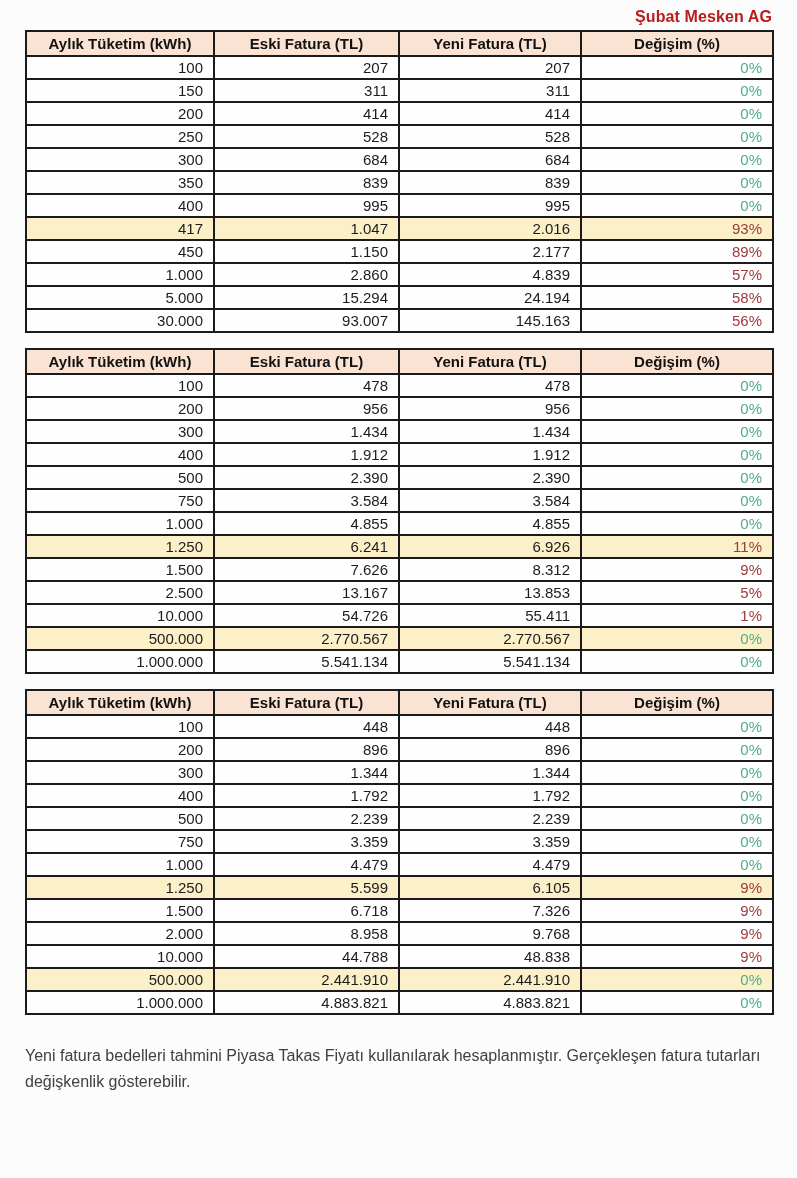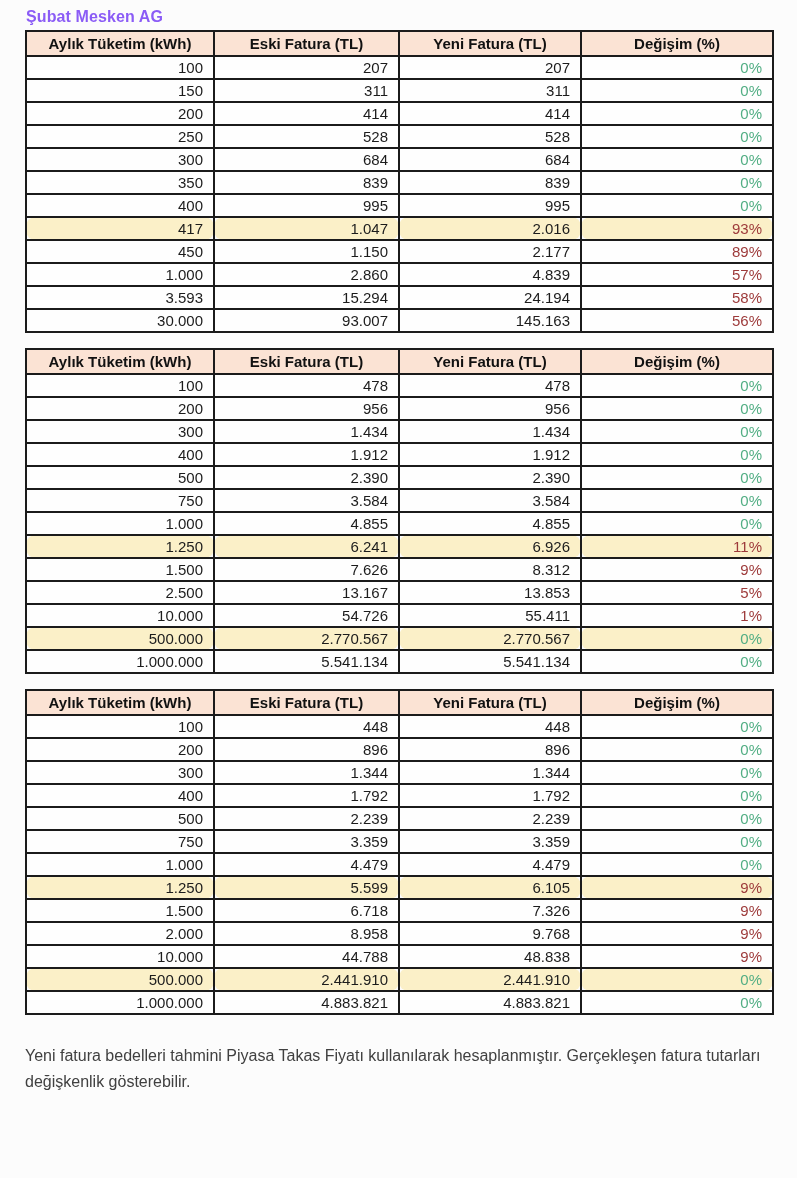--- a/index.html
+++ b/index.html
@@ -8,25 +8,26 @@
     width: 797px;
     height: 1178px;
     background: #fcfcfc;
     font-family: "Liberation Sans", sans-serif;
     color: #1c1c1c;
     overflow: hidden;
   }
   .sheet { padding: 8px 25px 0 25px; }
   .table-block { margin-bottom: 15px; }
   .table-title {
-    color: #8b5cf6;
+    color: #b91c1c;
     font-weight: bold;
     font-size: 16px;
     margin: 0 0 4px 1px;
     letter-spacing: 0.1px;
+    text-align: right;
   }
   table {
     border-collapse: collapse;
     width: 747px;
     table-layout: fixed;
   }
   col.c1 { width: 188px; }
   col.c2 { width: 185px; }
   col.c3 { width: 182px; }
   col.c4 { width: 192px; }
@@ -41,21 +42,21 @@
   }
   td {
     border: 2px solid #1b1b1b;
     font-size: 15px;
     line-height: 17px;
     text-align: right;
     padding: 2px 10px;
     background: #fefefe;
     color: #1c1c1c;
   }
-  tr.highlight td { background: #fbf0c8; border-radius: 9px; }
+  tr.highlight td { background: #fbf0c8; }
   td.change-zero { color: #52ae84; }
   td.change-up { color: #9d3a3a; }
   .footer-note {
     font-size: 16px;
     line-height: 1.6;
     margin: 28px 0 0 0;
     width: 742px;
     color: #404040;
   }
 </style>
@@ -136,21 +137,21 @@
             <td>2.177</td>
             <td class="change-up">89%</td>
           </tr>
           <tr>
             <td>1.000</td>
             <td>2.860</td>
             <td>4.839</td>
             <td class="change-up">57%</td>
           </tr>
           <tr>
-            <td>3.593</td>
+            <td>5.000</td>
             <td>15.294</td>
             <td>24.194</td>
             <td class="change-up">58%</td>
           </tr>
           <tr>
             <td>30.000</td>
             <td>93.007</td>
             <td>145.163</td>
             <td class="change-up">56%</td>
           </tr>

